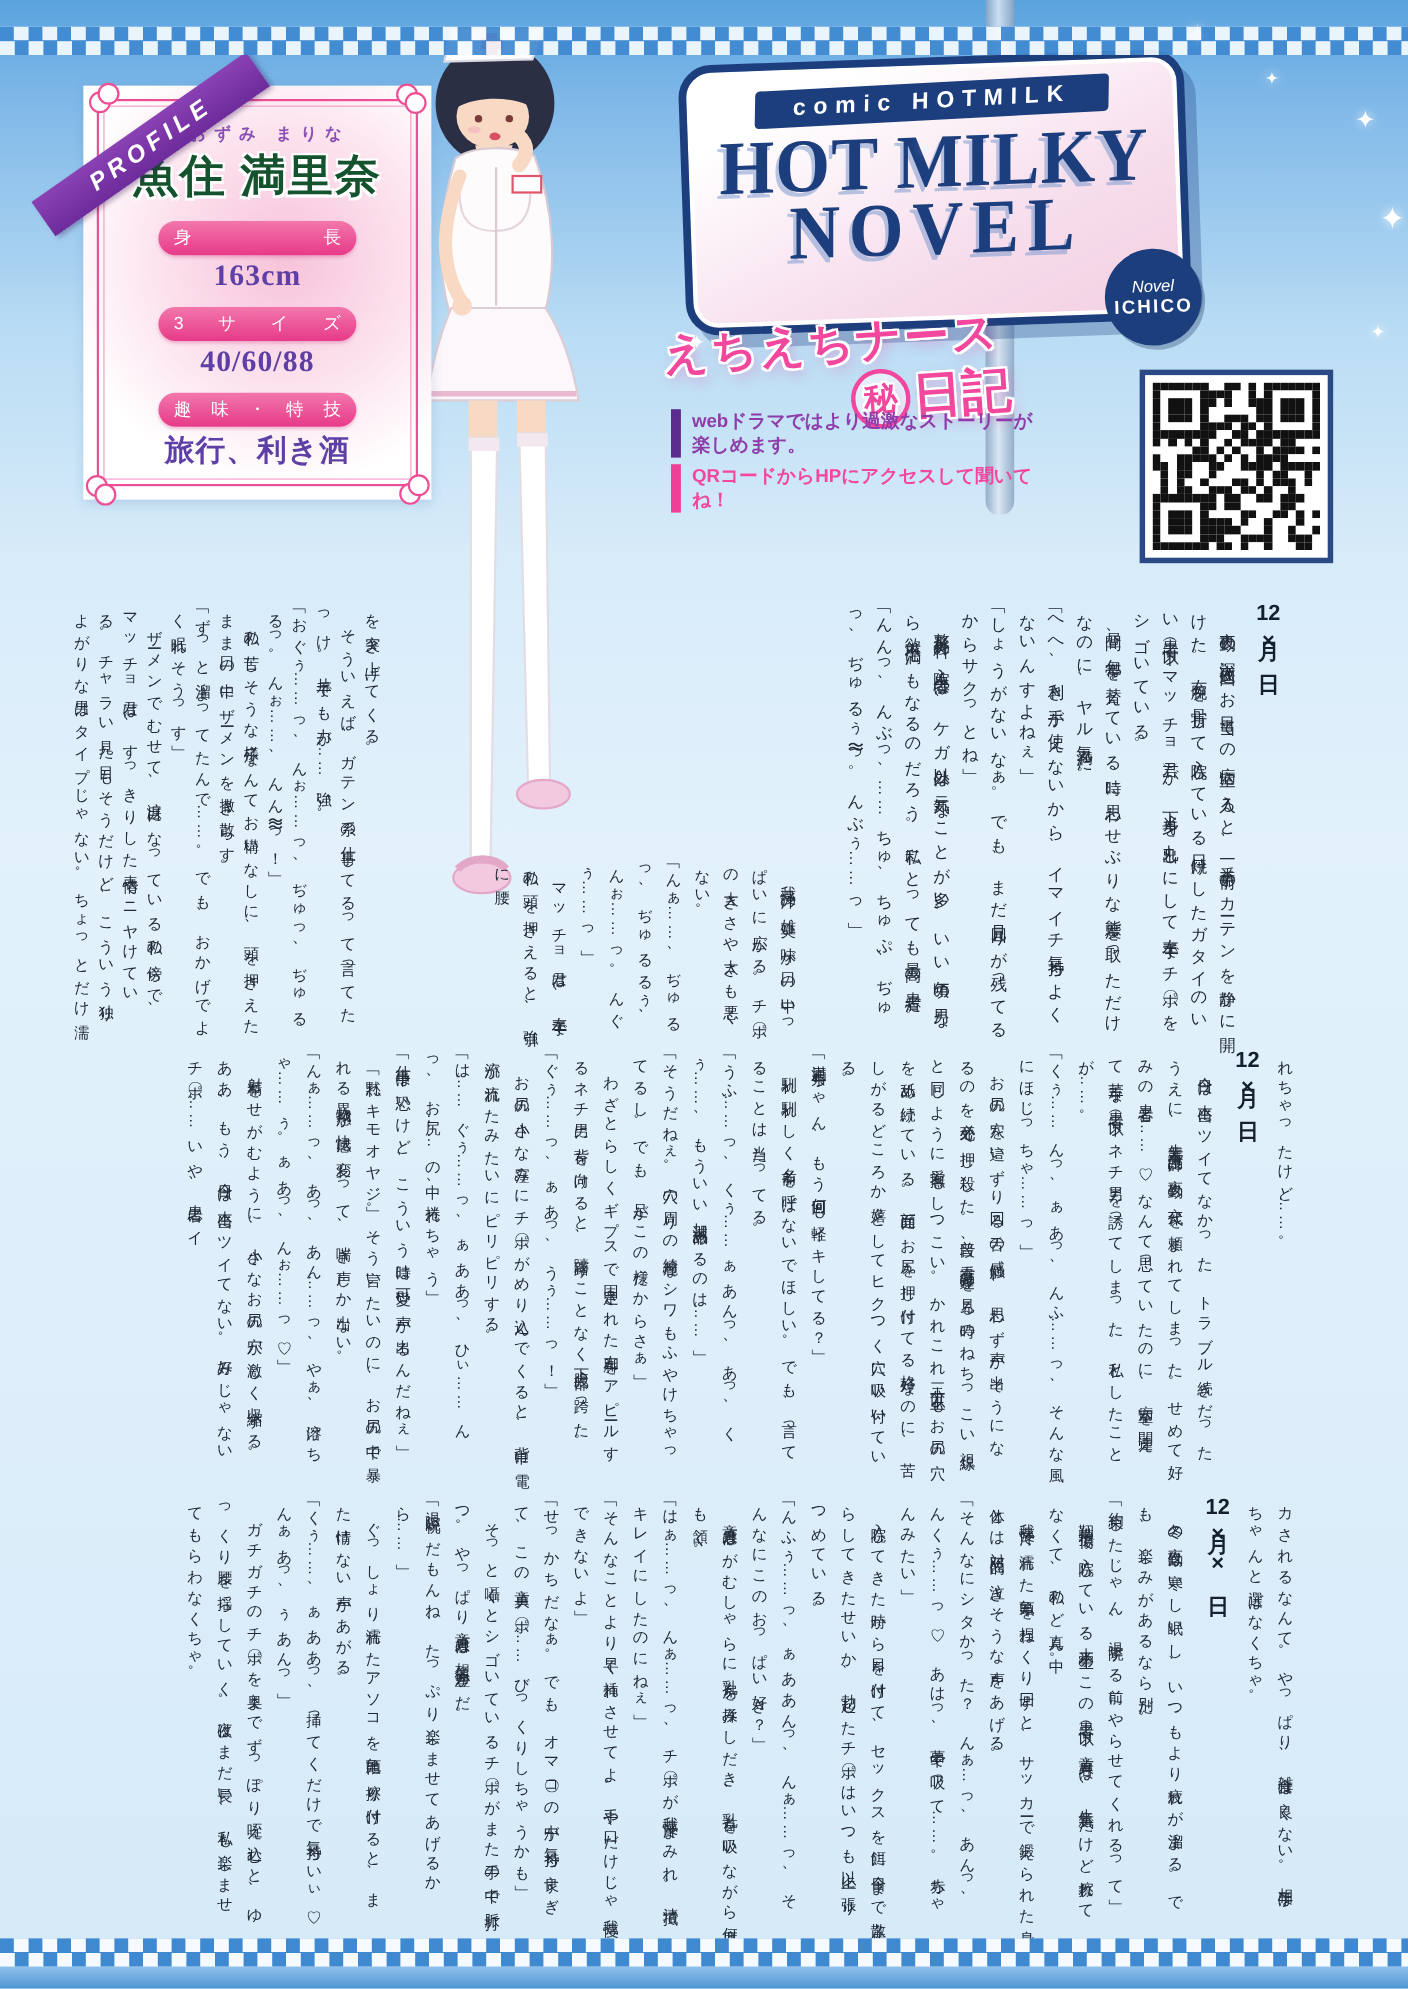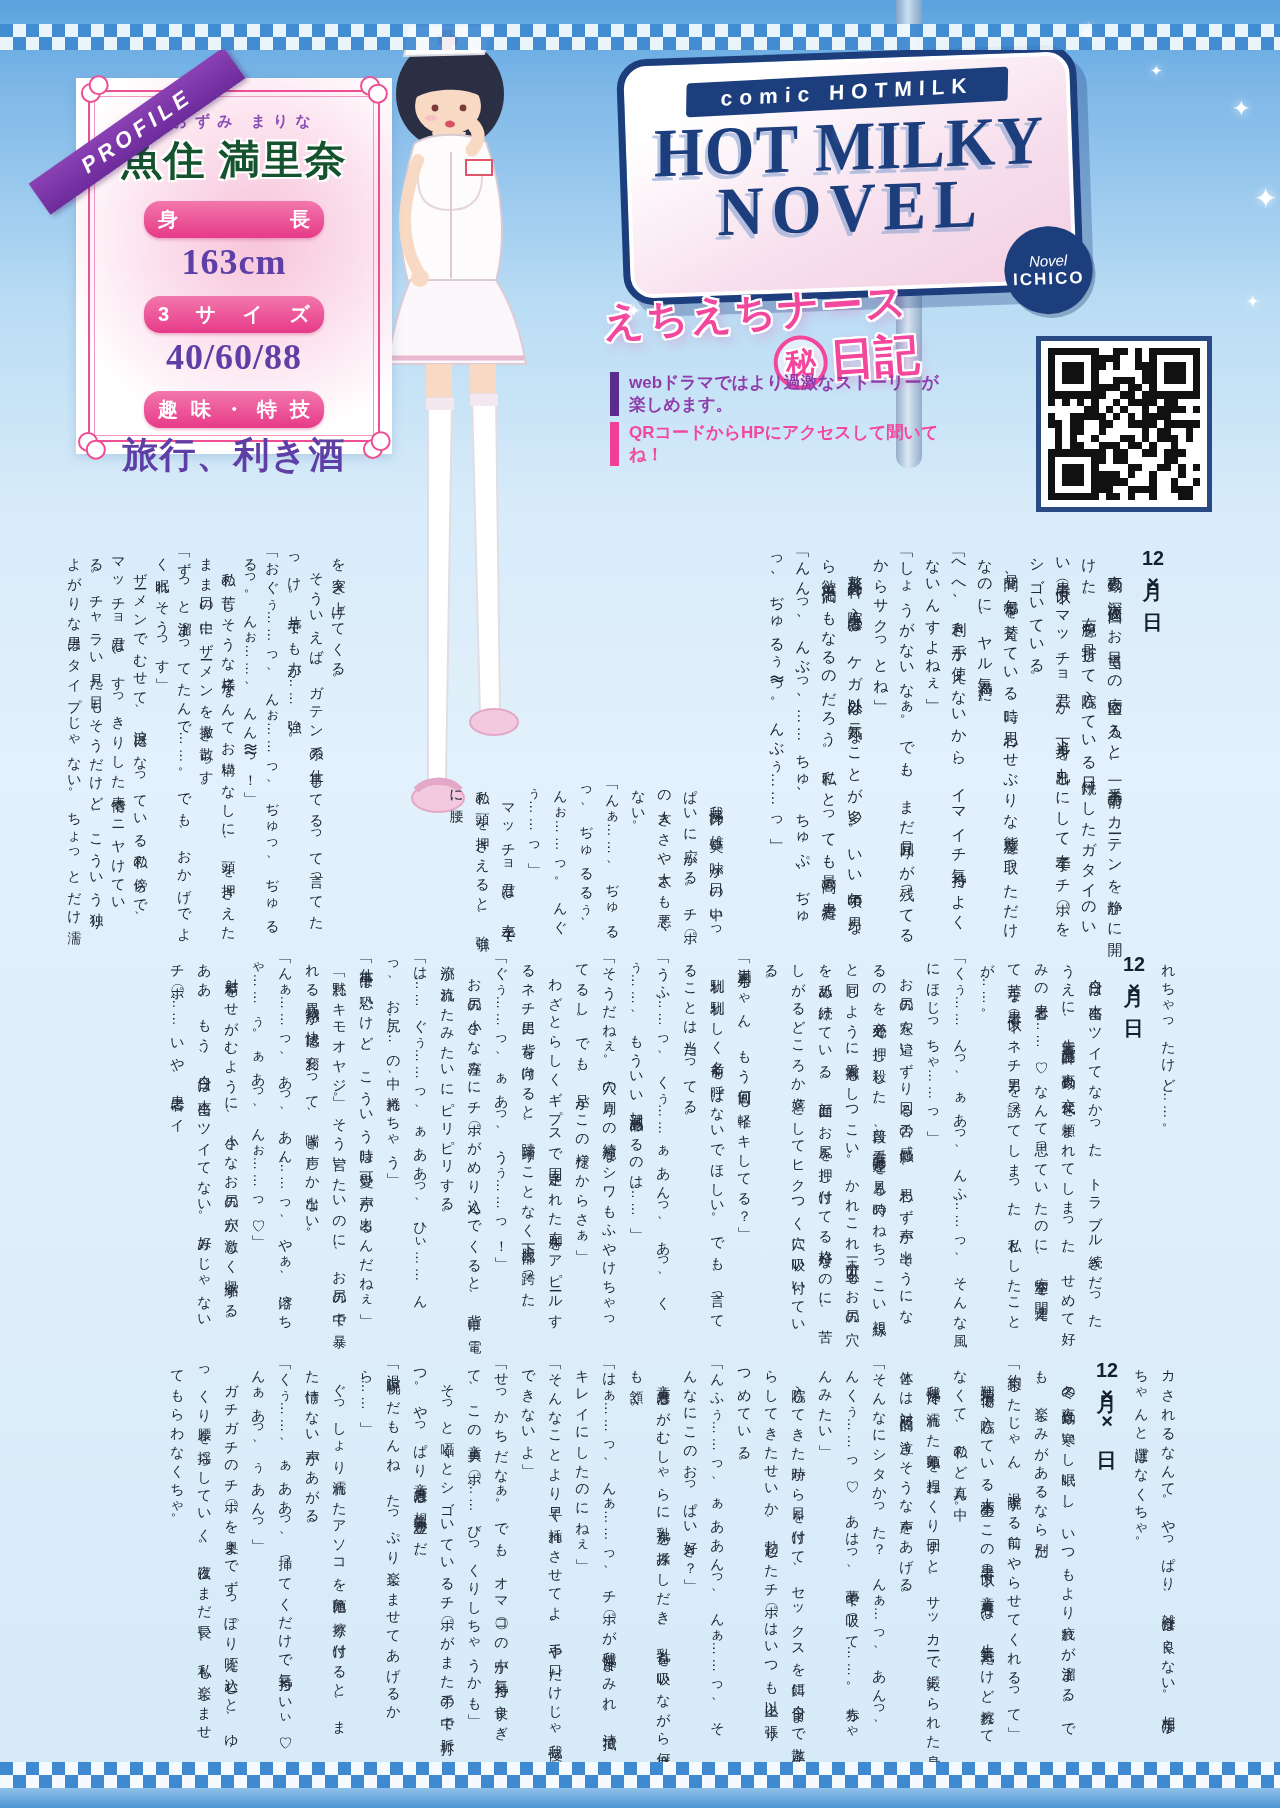--- a/index.html
+++ b/index.html
@@ -30,22 +30,22 @@
   .loop.br{right:2px;bottom:2px;transform:rotate(-45deg);}
   .ribbon{position:absolute;left:-58px;top:34px;width:238px;height:38px;background:linear-gradient(180deg,#8a41b4,#6d2b9b);
     transform:rotate(-35deg);display:flex;align-items:center;justify-content:center;color:#fff;font-style:italic;
     font-weight:bold;font-size:22px;letter-spacing:5px;box-shadow:2px 3px 5px rgba(60,20,90,.35);z-index:6;}
   .p-inner{position:relative;z-index:5;text-align:center;padding-top:34px;}
   .p-kana{font-size:15px;font-weight:bold;color:#8a4fb5;letter-spacing:7px;}
   .p-name{font-family:"Liberation Serif",serif;font-size:41px;font-weight:bold;color:#14532d;letter-spacing:2px;
     text-shadow:2px 2px 0 #fff,-2px -2px 0 #fff,2px -2px 0 #fff,-2px 2px 0 #fff;margin-top:2px;}
   .pf-field{margin-top:13px;}
   .pf-pill{display:inline-block;width:152px;padding:5px 14px;border-radius:16px;background:linear-gradient(180deg,#f277ac,#e73a88);
-    color:#fff;font-weight:bold;font-size:20px;text-align:justify;text-align-last:justify;box-shadow:0 2px 3px rgba(200,50,120,.3);}
-  .pf-value{font-family:"Liberation Serif",serif;font-size:36px;font-weight:bold;color:#5e3fa6;margin-top:3px;letter-spacing:1px;}
+    color:#fff;font-weight:normal;font-size:16px;text-align:justify;text-align-last:justify;box-shadow:0 2px 3px rgba(200,50,120,.3);}
+  .pf-value{font-family:"Liberation Serif",serif;font-size:27px;font-weight:bold;color:#5e3fa6;margin-top:3px;letter-spacing:1px;}
   
   .plate{position:absolute;left:620px;top:52px;width:446px;height:232px;z-index:4;transform:rotate(-2deg);
     background:linear-gradient(155deg,#ffffff 18%,#f7dfed 62%,#f2cfe2);border:7px solid #1d3e7d;border-radius:30px;
     box-shadow:10px 12px 0 rgba(30,62,125,.30),0 0 0 4px #fff inset;}
   .kicker{width:322px;margin:16px auto 0;background:#1d3e7d;color:#fff;text-align:center;font-weight:bold;
     font-size:21px;letter-spacing:7px;padding:5px 0;border-radius:4px;transform:rotate(-1deg) skewX(-4deg);}
   .big-title{font-family:"Liberation Serif",serif;font-weight:900;color:#1d3e7d;text-align:center;line-height:.95;
     transform:skewX(-2deg) scaleY(1.08);text-shadow:-3px 4px 0 rgba(125,155,205,.55);}
   .bt1{font-size:64px;letter-spacing:1px;margin-top:8px;}
   .bt2{font-size:64px;letter-spacing:8px;}

